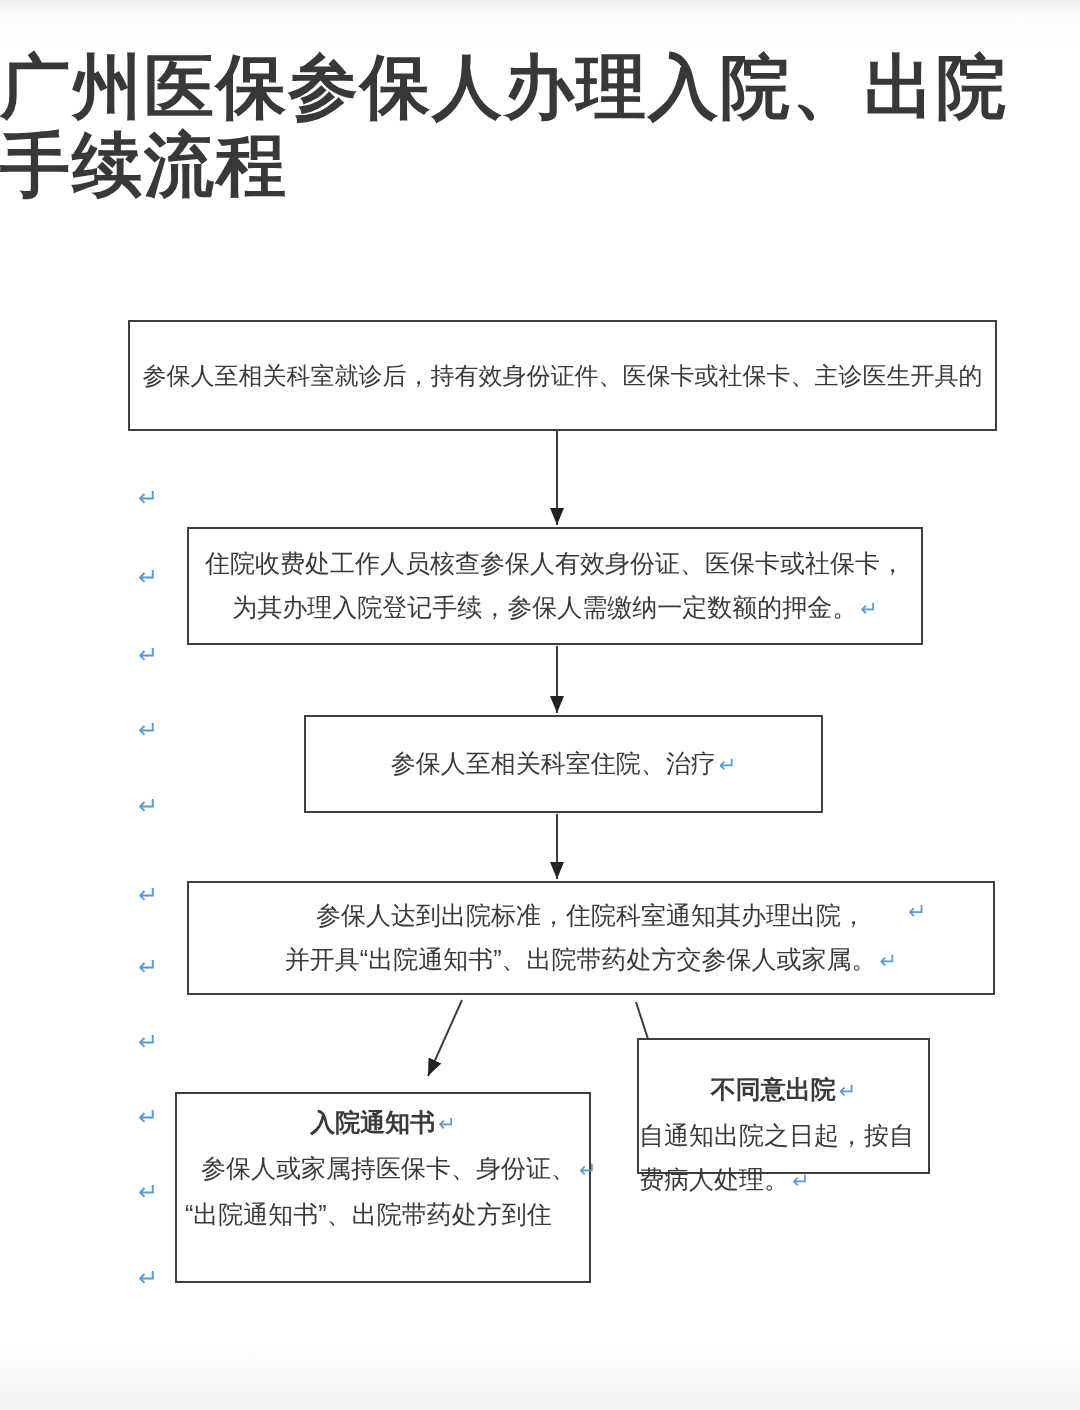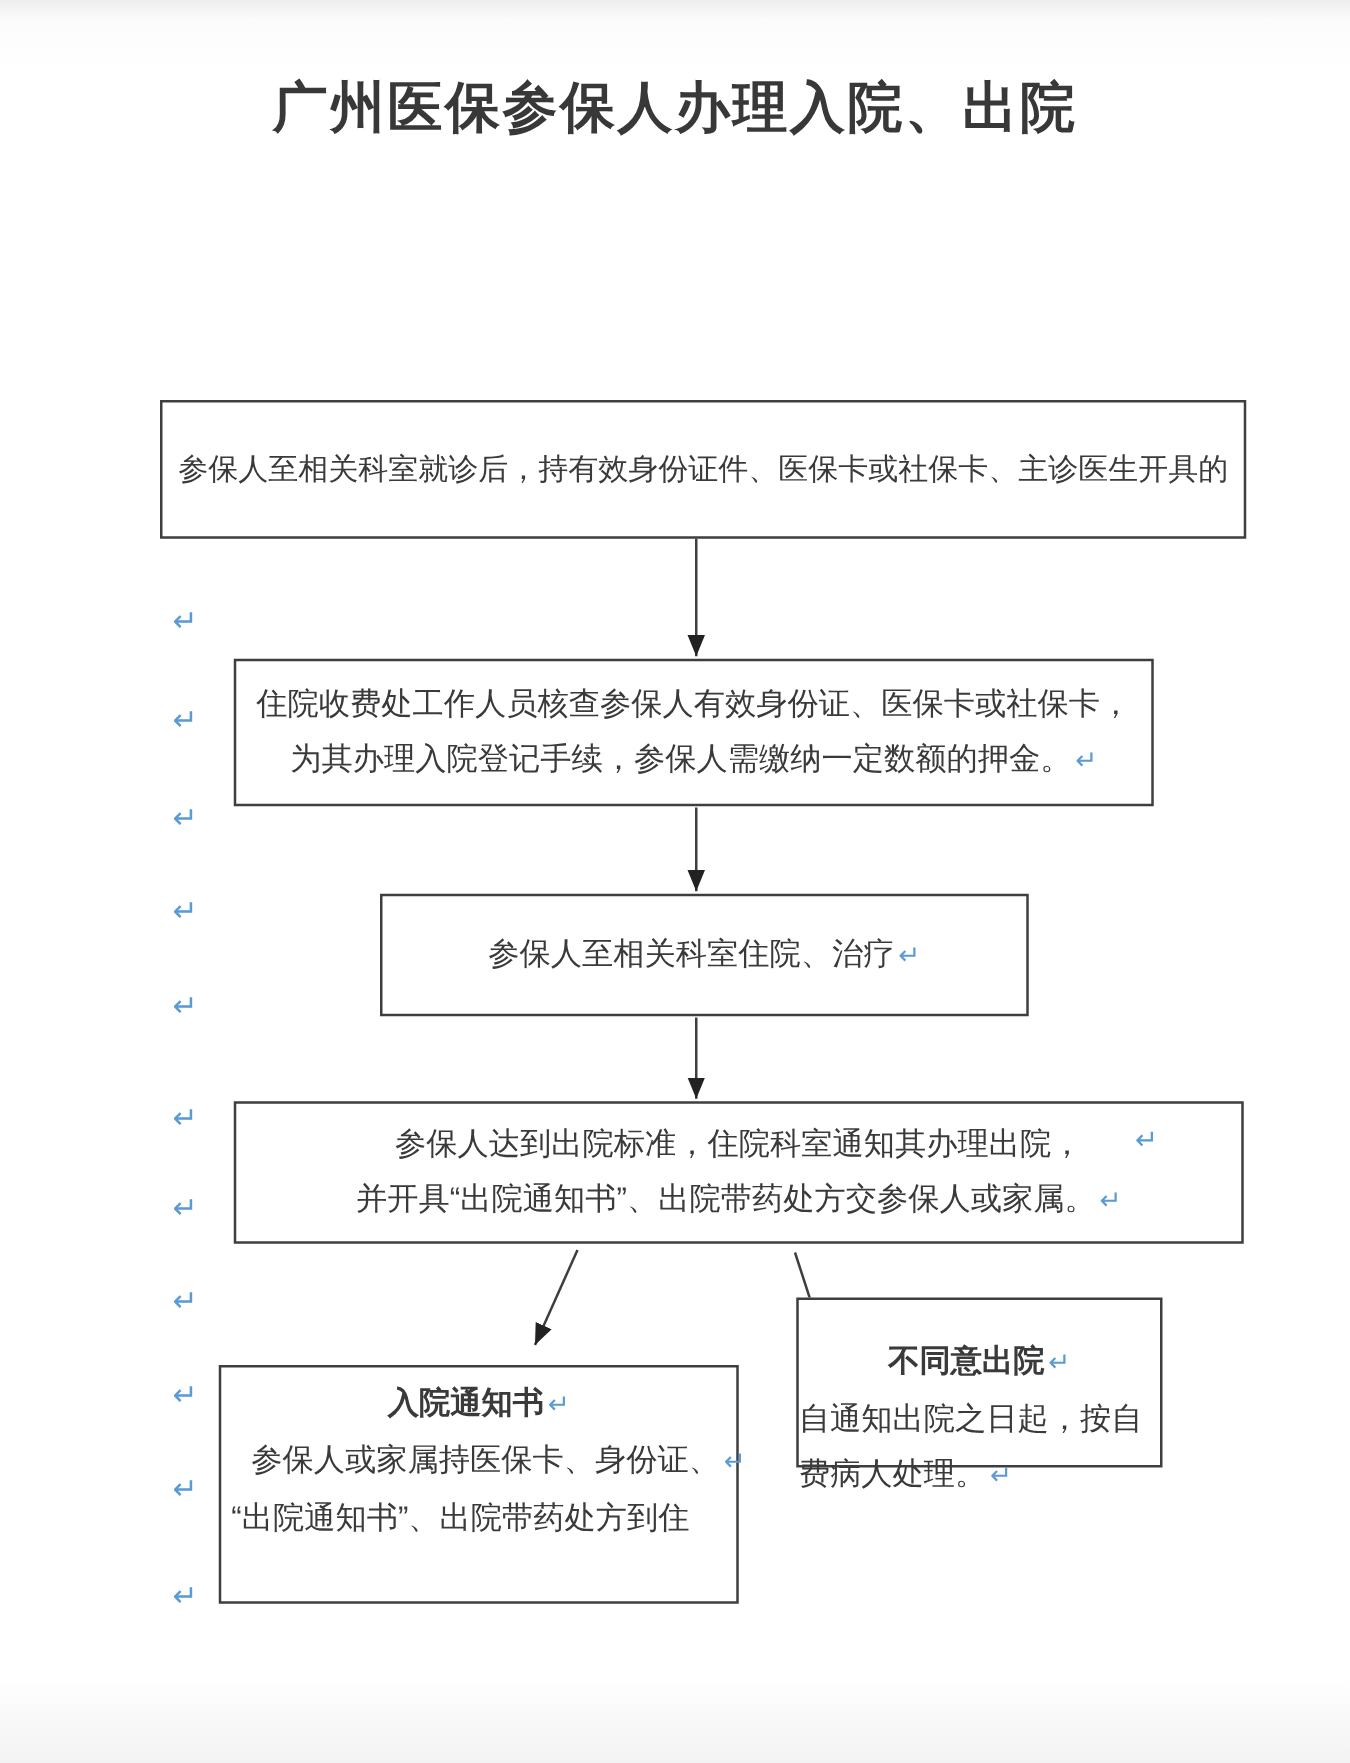--- a/index.html
+++ b/index.html
@@ -14,22 +14,21 @@
     width: 1080px;
     height: 1410px;
     color: #3a3a3a;
     background: linear-gradient(180deg, #ededed 0px, #fcfcfc 16px, #ffffff 60px,
                 #ffffff 1340px, #f3f3f3 1410px);
   }
   
   .title {
     position: absolute;
     top: 48px; left: 0; right: 0;
-    text-align: center;
-    font-size: 44px;
+    font-size: 70px;
     font-weight: 700;
     letter-spacing: 2px;
     color: #383838;
     line-height: 78px;
   }
   .title .title-line { display: block; }
   
   .box {
     position: absolute;
     border: 2px solid #3e3e3e;
@@ -81,20 +80,21 @@
     pointer-events: none;
   }
 </style>
 </head>
 <body>
 
 <div class="page">
 
   <h1 class="title">
     <span class="title-line">广州医保参保人办理入院、出院</span>
+    <span class="title-line">手续流程</span>
   </h1>
 
   <svg class="arrows" width="1080" height="1410" viewBox="0 0 1080 1410" xmlns="http://www.w3.org/2000/svg">
     <defs>
       <marker id="ah" markerUnits="userSpaceOnUse" markerWidth="20" markerHeight="16" refX="17" refY="7" orient="auto">
         <path d="M0,0 L17,7 L0,14 Z" fill="#222222"></path>
       </marker>
     </defs>
     <line x1="557" y1="430" x2="557" y2="525" stroke="#3e3e3e" stroke-width="2" marker-end="url(#ah)"></line>
     <line x1="557" y1="646" x2="557" y2="713" stroke="#3e3e3e" stroke-width="2" marker-end="url(#ah)"></line>

